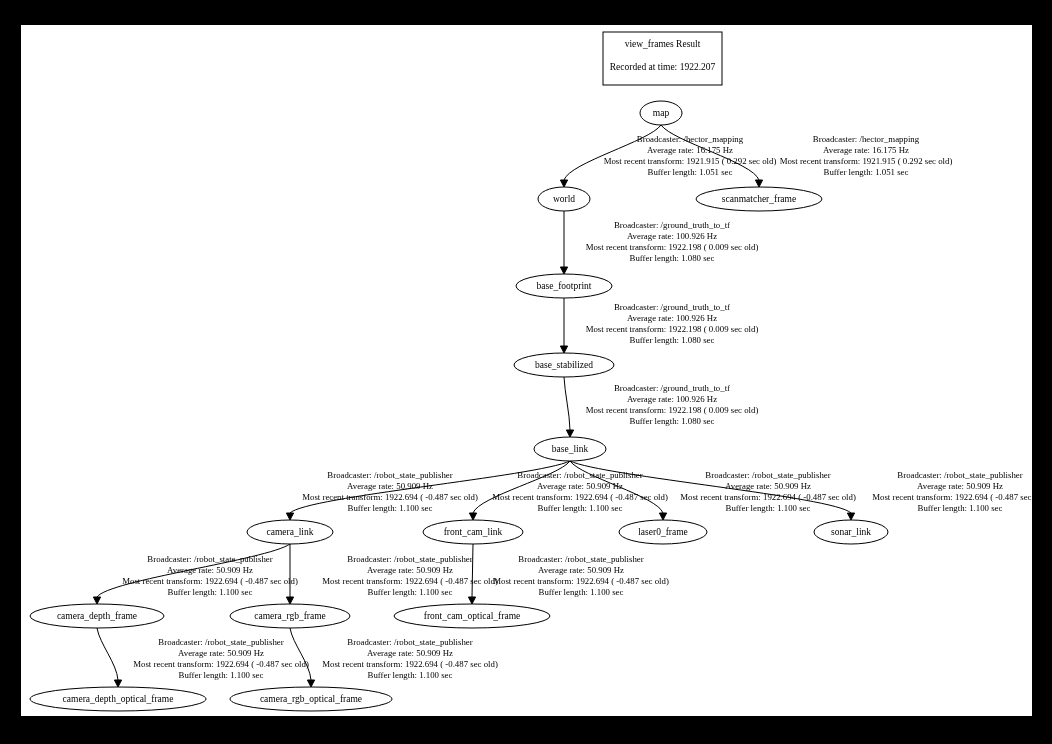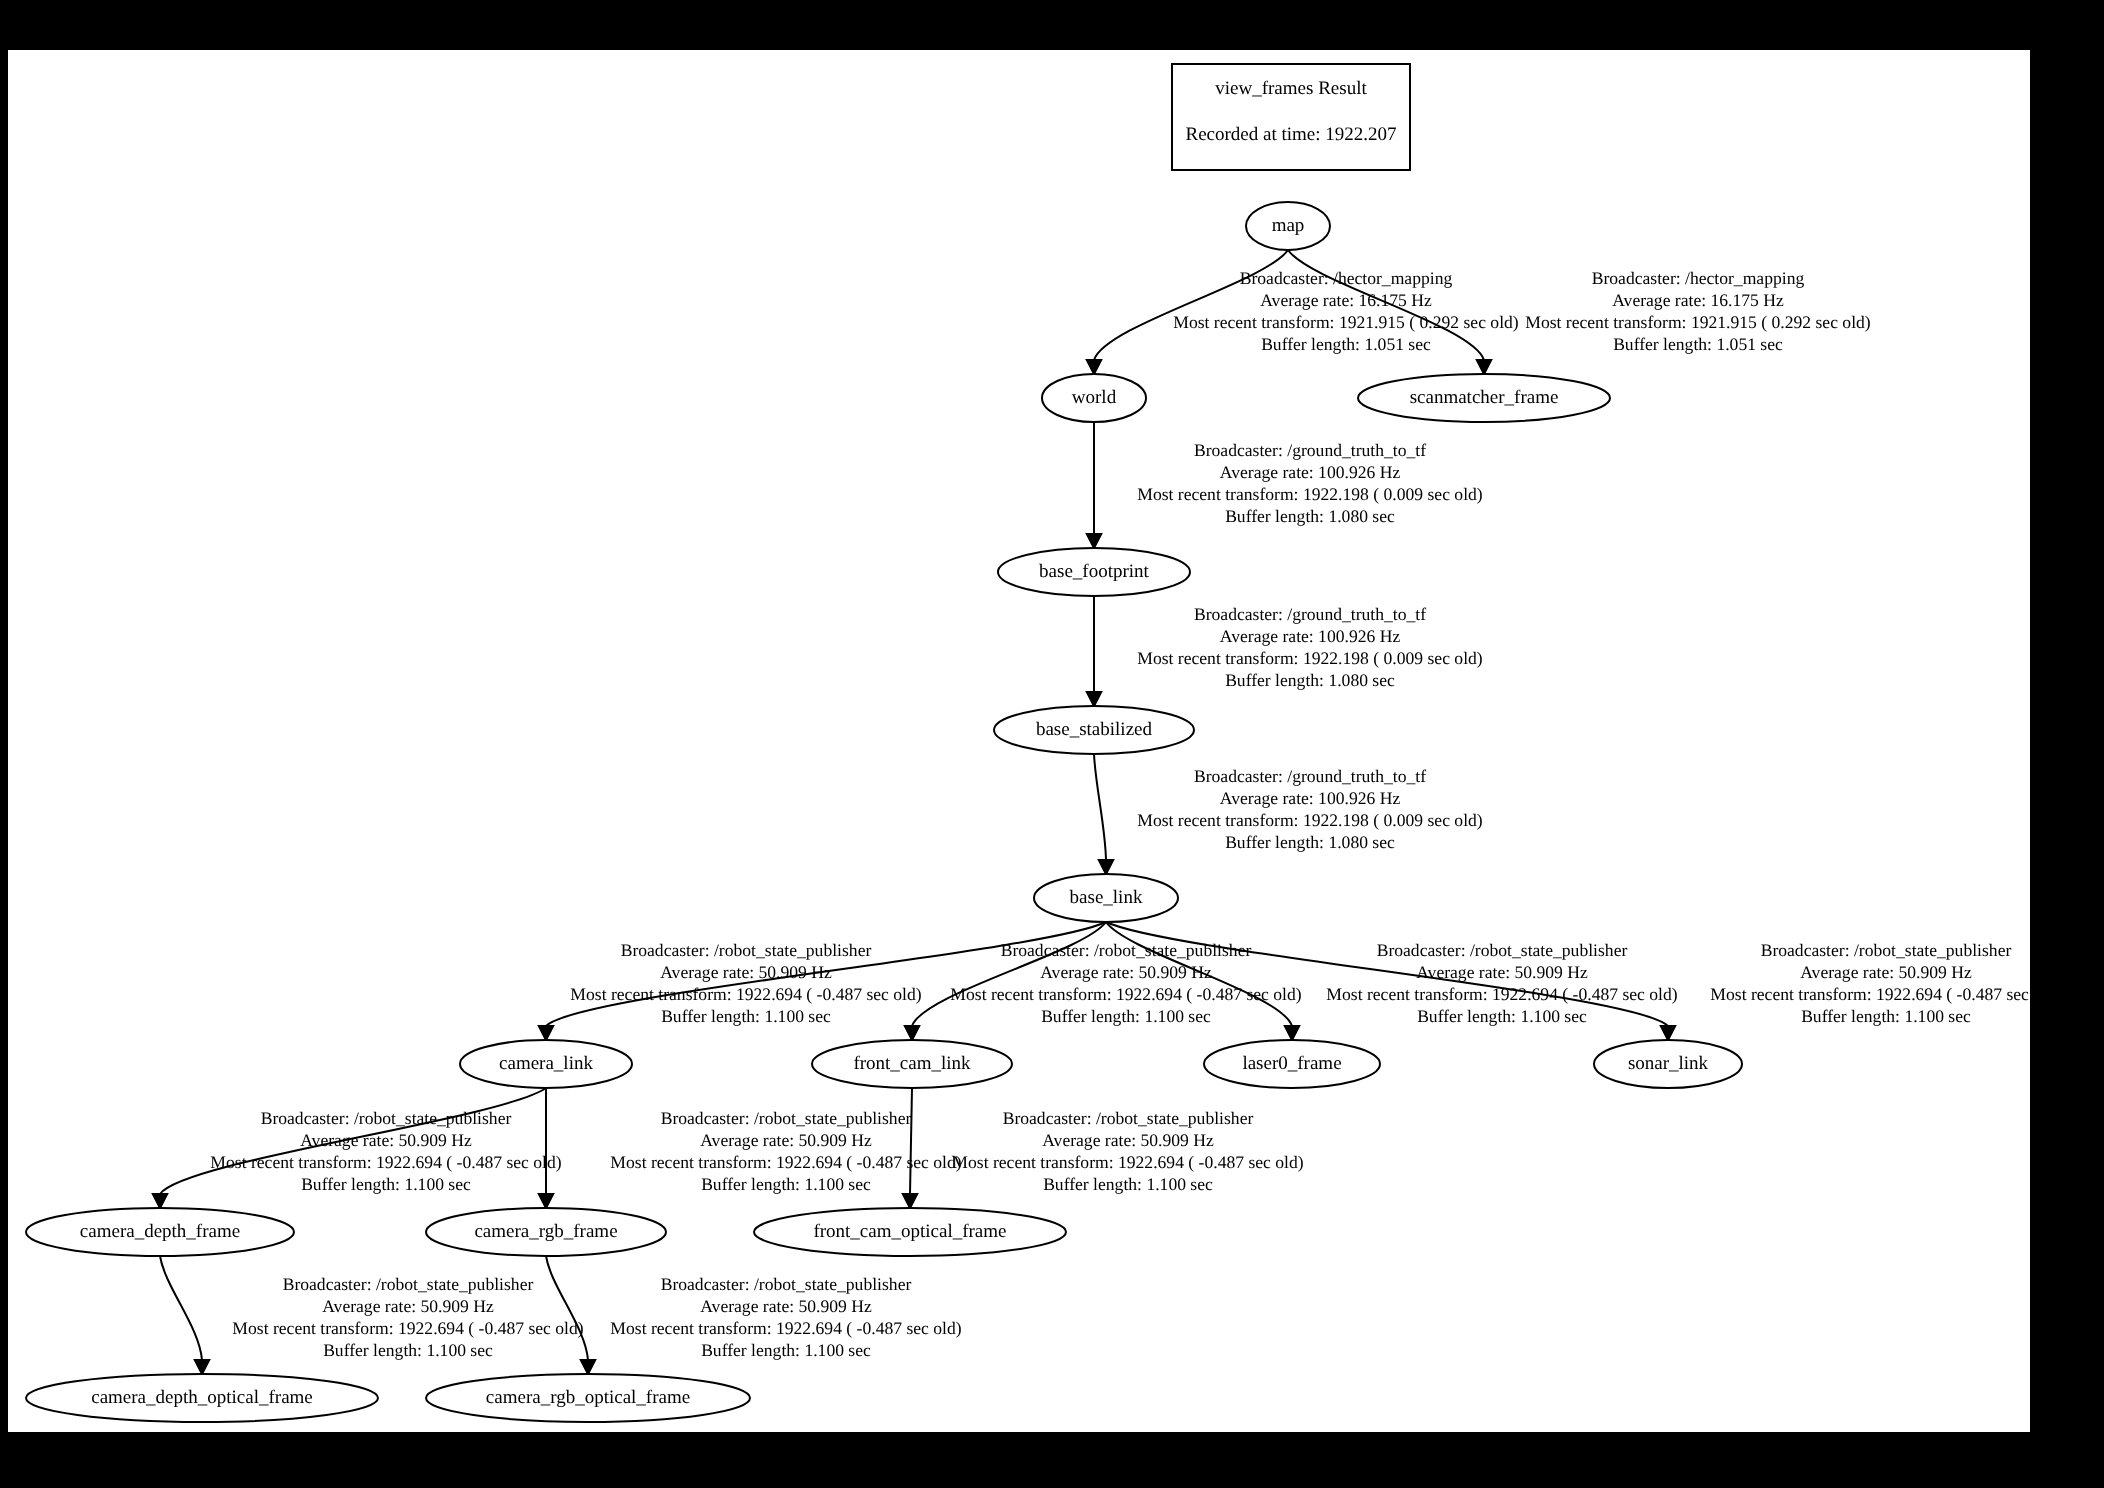--- a/index.html
+++ b/index.html
@@ -12,21 +12,21 @@
     font-family: "Liberation Serif", "DejaVu Serif", serif;
   }
   #root {
     position: relative;
     width: 1052px;
     height: 744px;
     background: #000000;
   }
   #canvas {
     position: absolute;
-    left: 4px;
+    left: 21px;
     top: 25px;
     width: 890px;
     height: 691px;
     background: #0f766e;
   }
   svg#graph {
     display: block;
     width: 1011px;
     height: 691px;
     background: #ffffff;

